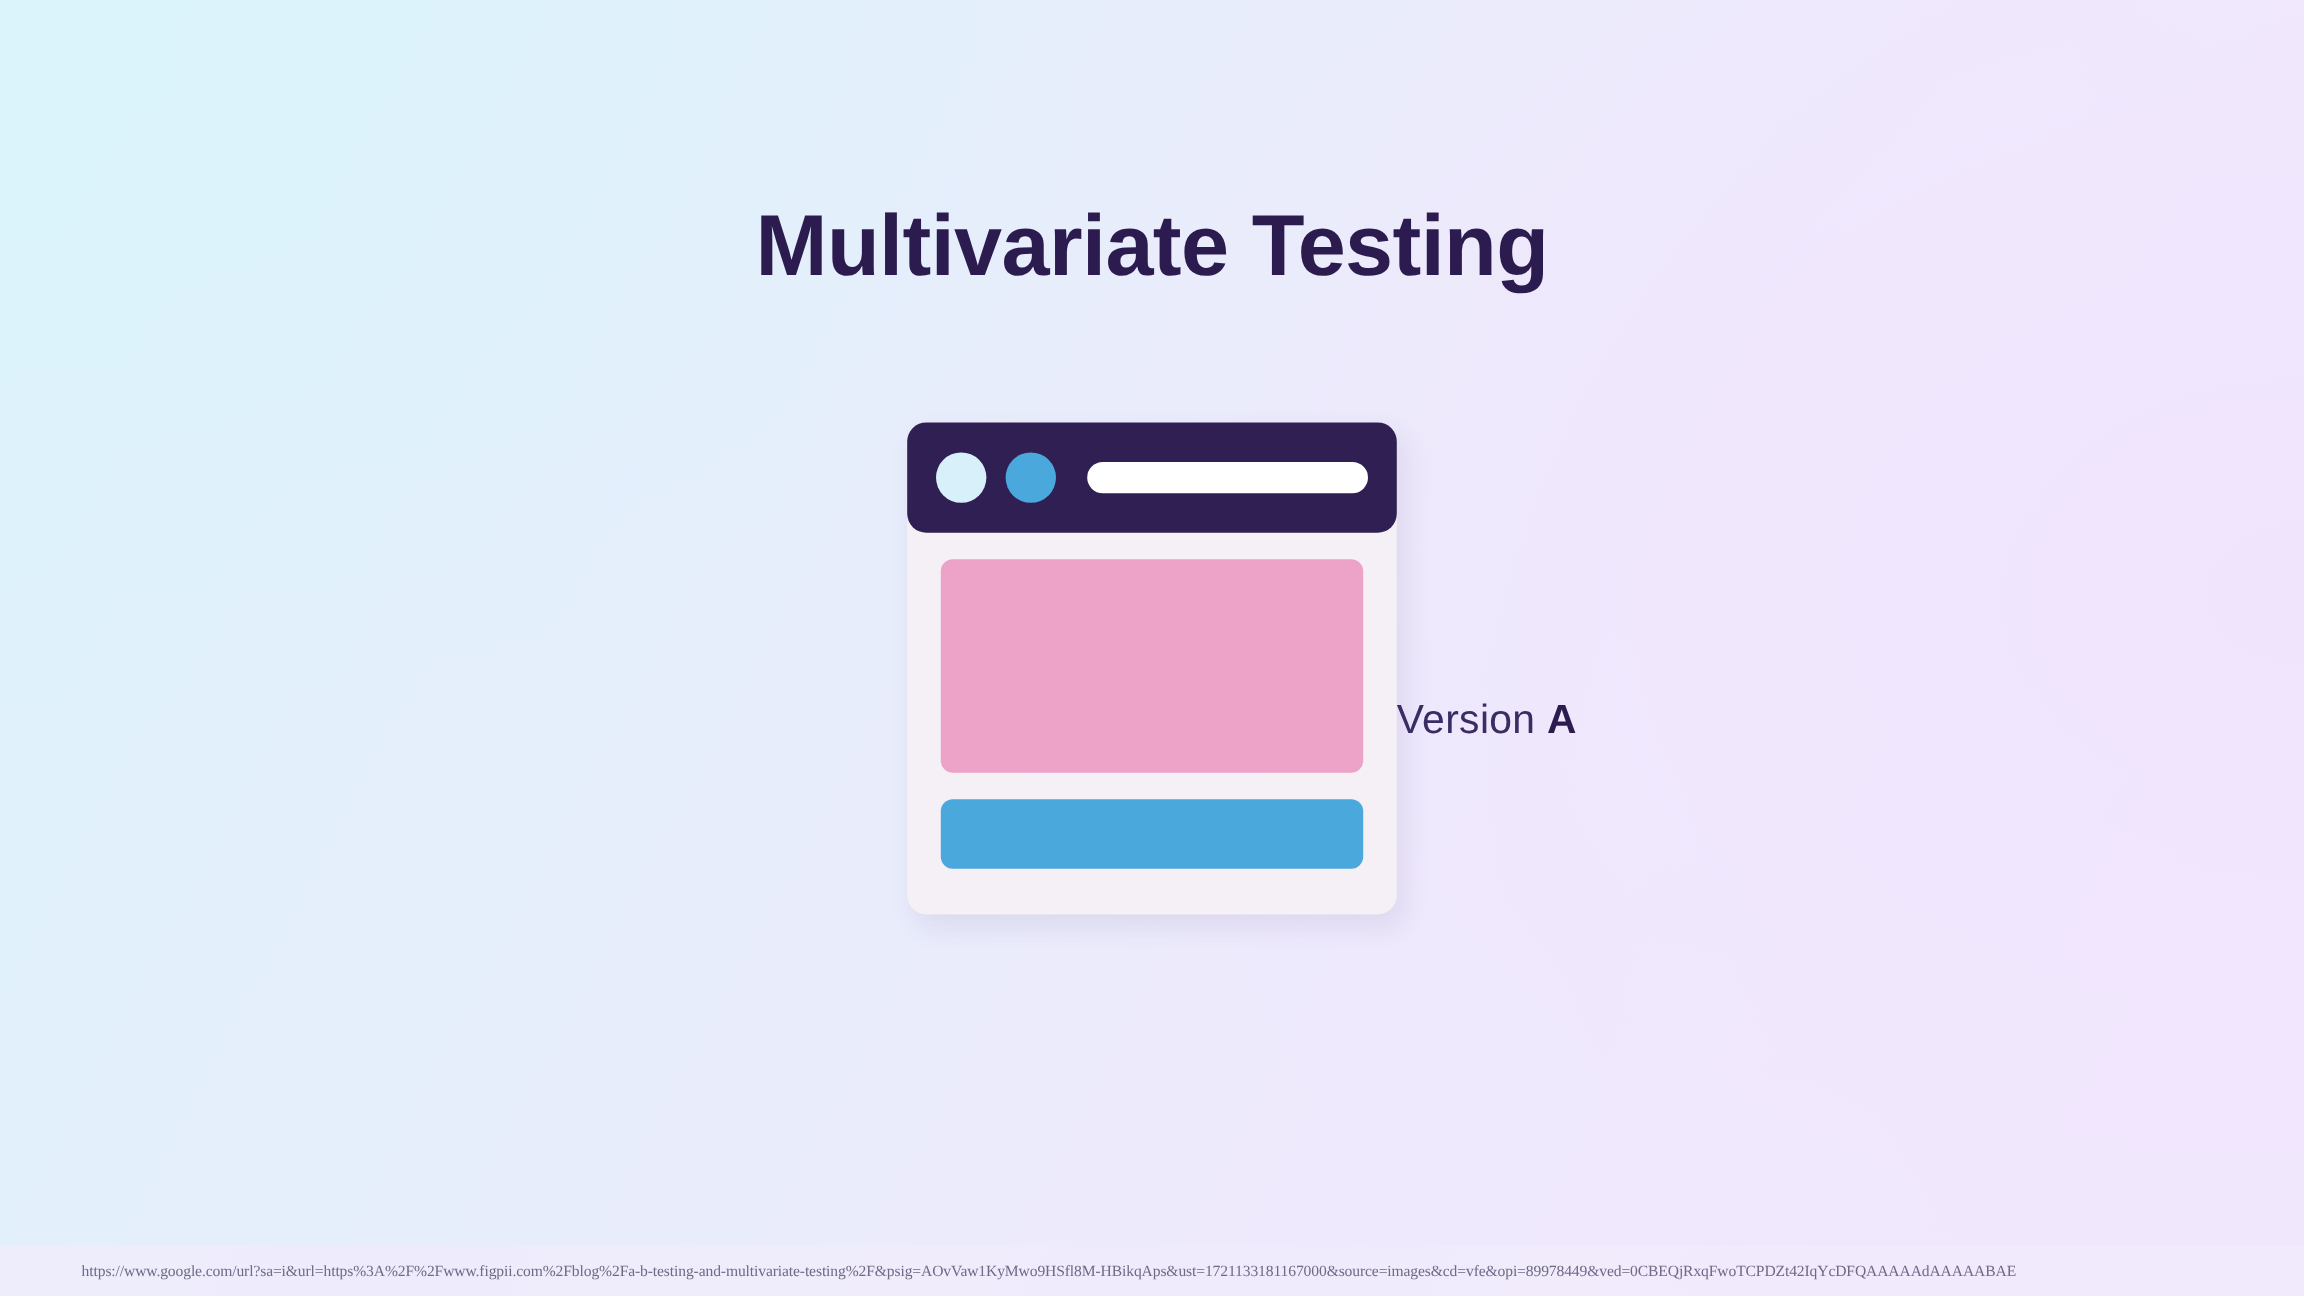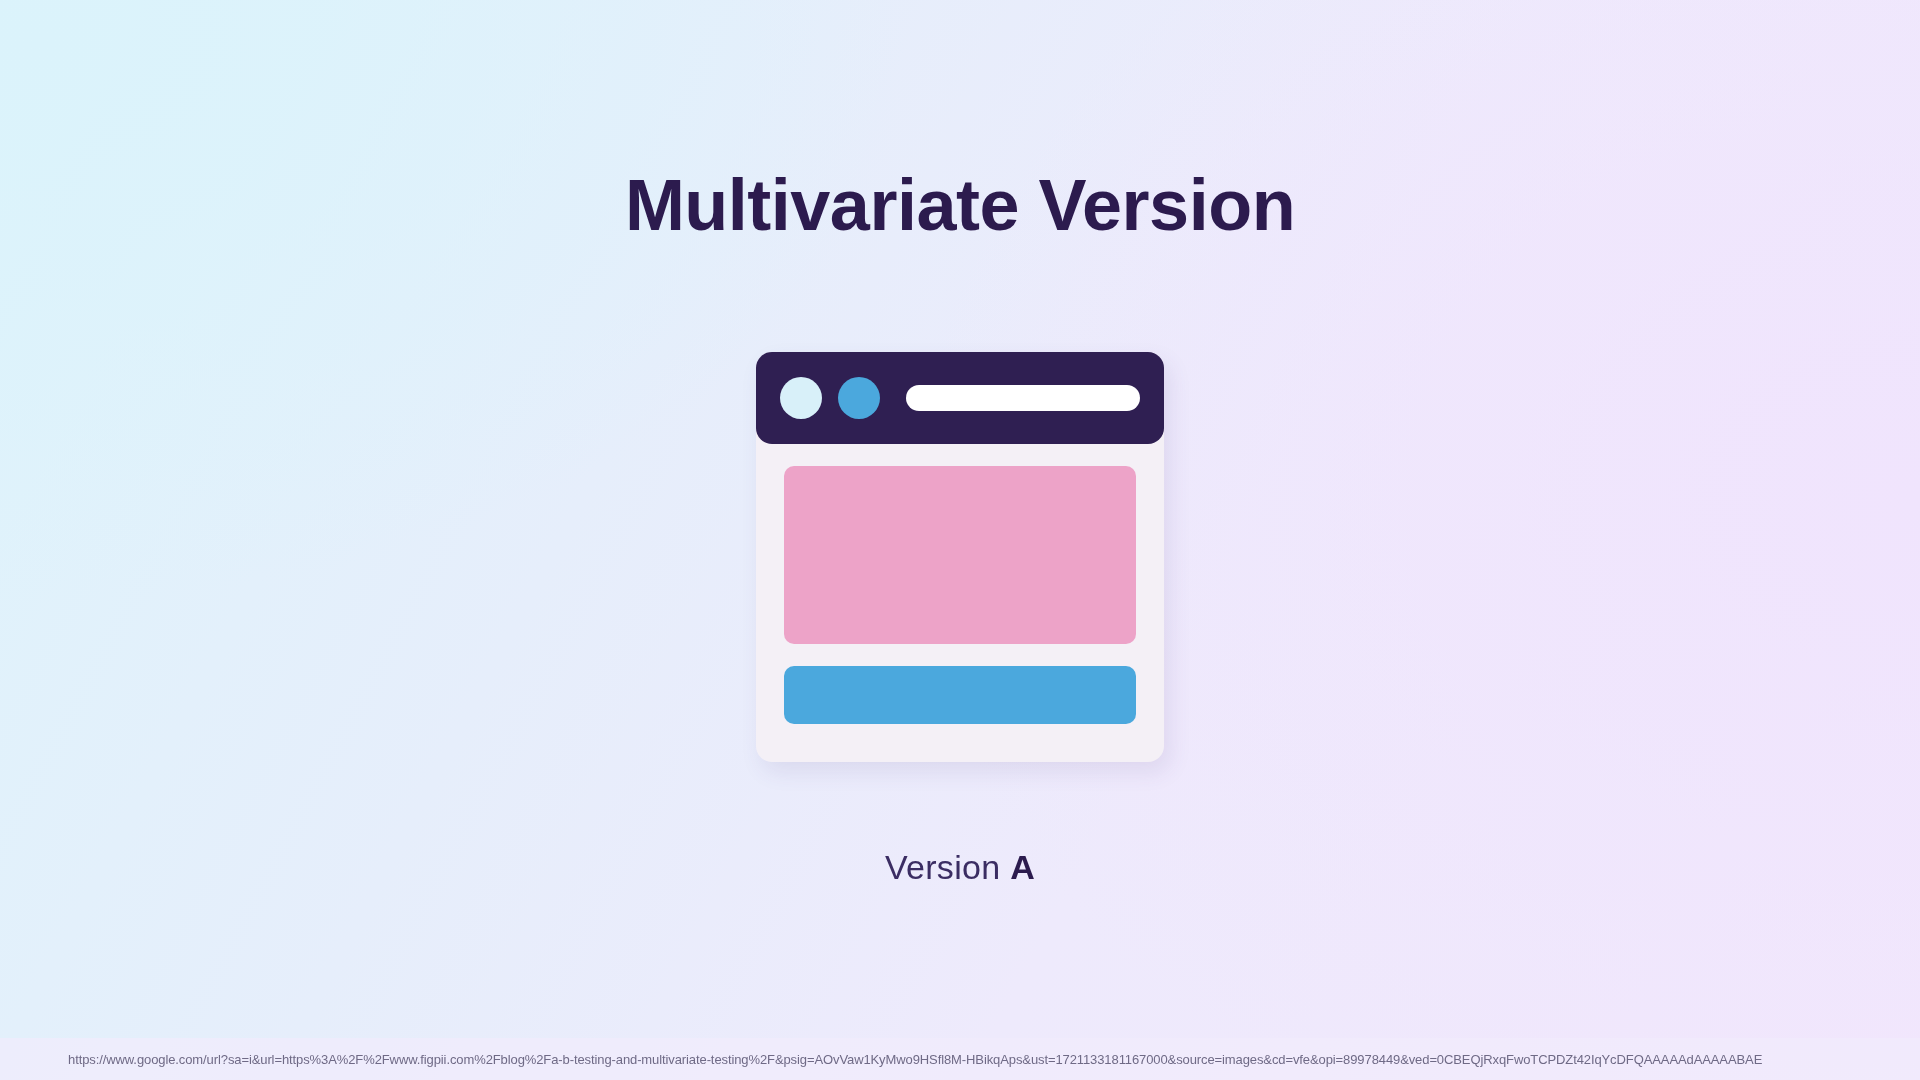--- a/index.html
+++ b/index.html
@@ -47,21 +47,21 @@
     left: 0;
     width: 1920px;
     display: flex;
     justify-content: center;
     gap: 44px;
   }
 
   .card-col {
     width: 408px;
     display: flex;
-    flex-direction: column;
+    flex-direction: row;
     align-items: center;
   }
 
   .browser {
     position: relative;
     width: 408px;
     height: 410px;
     background: #f4f0f6;
     border-radius: 16px;
     box-shadow: 6px 10px 22px rgba(80, 60, 130, 0.10);
@@ -177,31 +177,31 @@
     width: 1920px;
     height: 42px;
     background: rgba(241, 235, 252, 0.72);
     display: flex;
     align-items: center;
   }
   .urlstrip .txt {
     padding-left: 68px;
     font-size: 13px;
     color: #6f6a86;
-    font-family: Liberation Sans, sans-serif;
+    font-family: Liberation Serif, serif;
     white-space: nowrap;
     letter-spacing: -0.1px;
   }
 </style>
 </head>
 <body>
 
 <div class="stage">
 
-  <div class="title">Multivariate Version</div>
+  <div class="title">Multivariate Testing</div>
 
   <div class="cards">
 
     <div class="card-col">
       <div class="browser">
         <div class="chrome">
           <span class="dot light"></span>
           <span class="dot blue"></span>
           <span class="urlbar"></span>
         </div>

